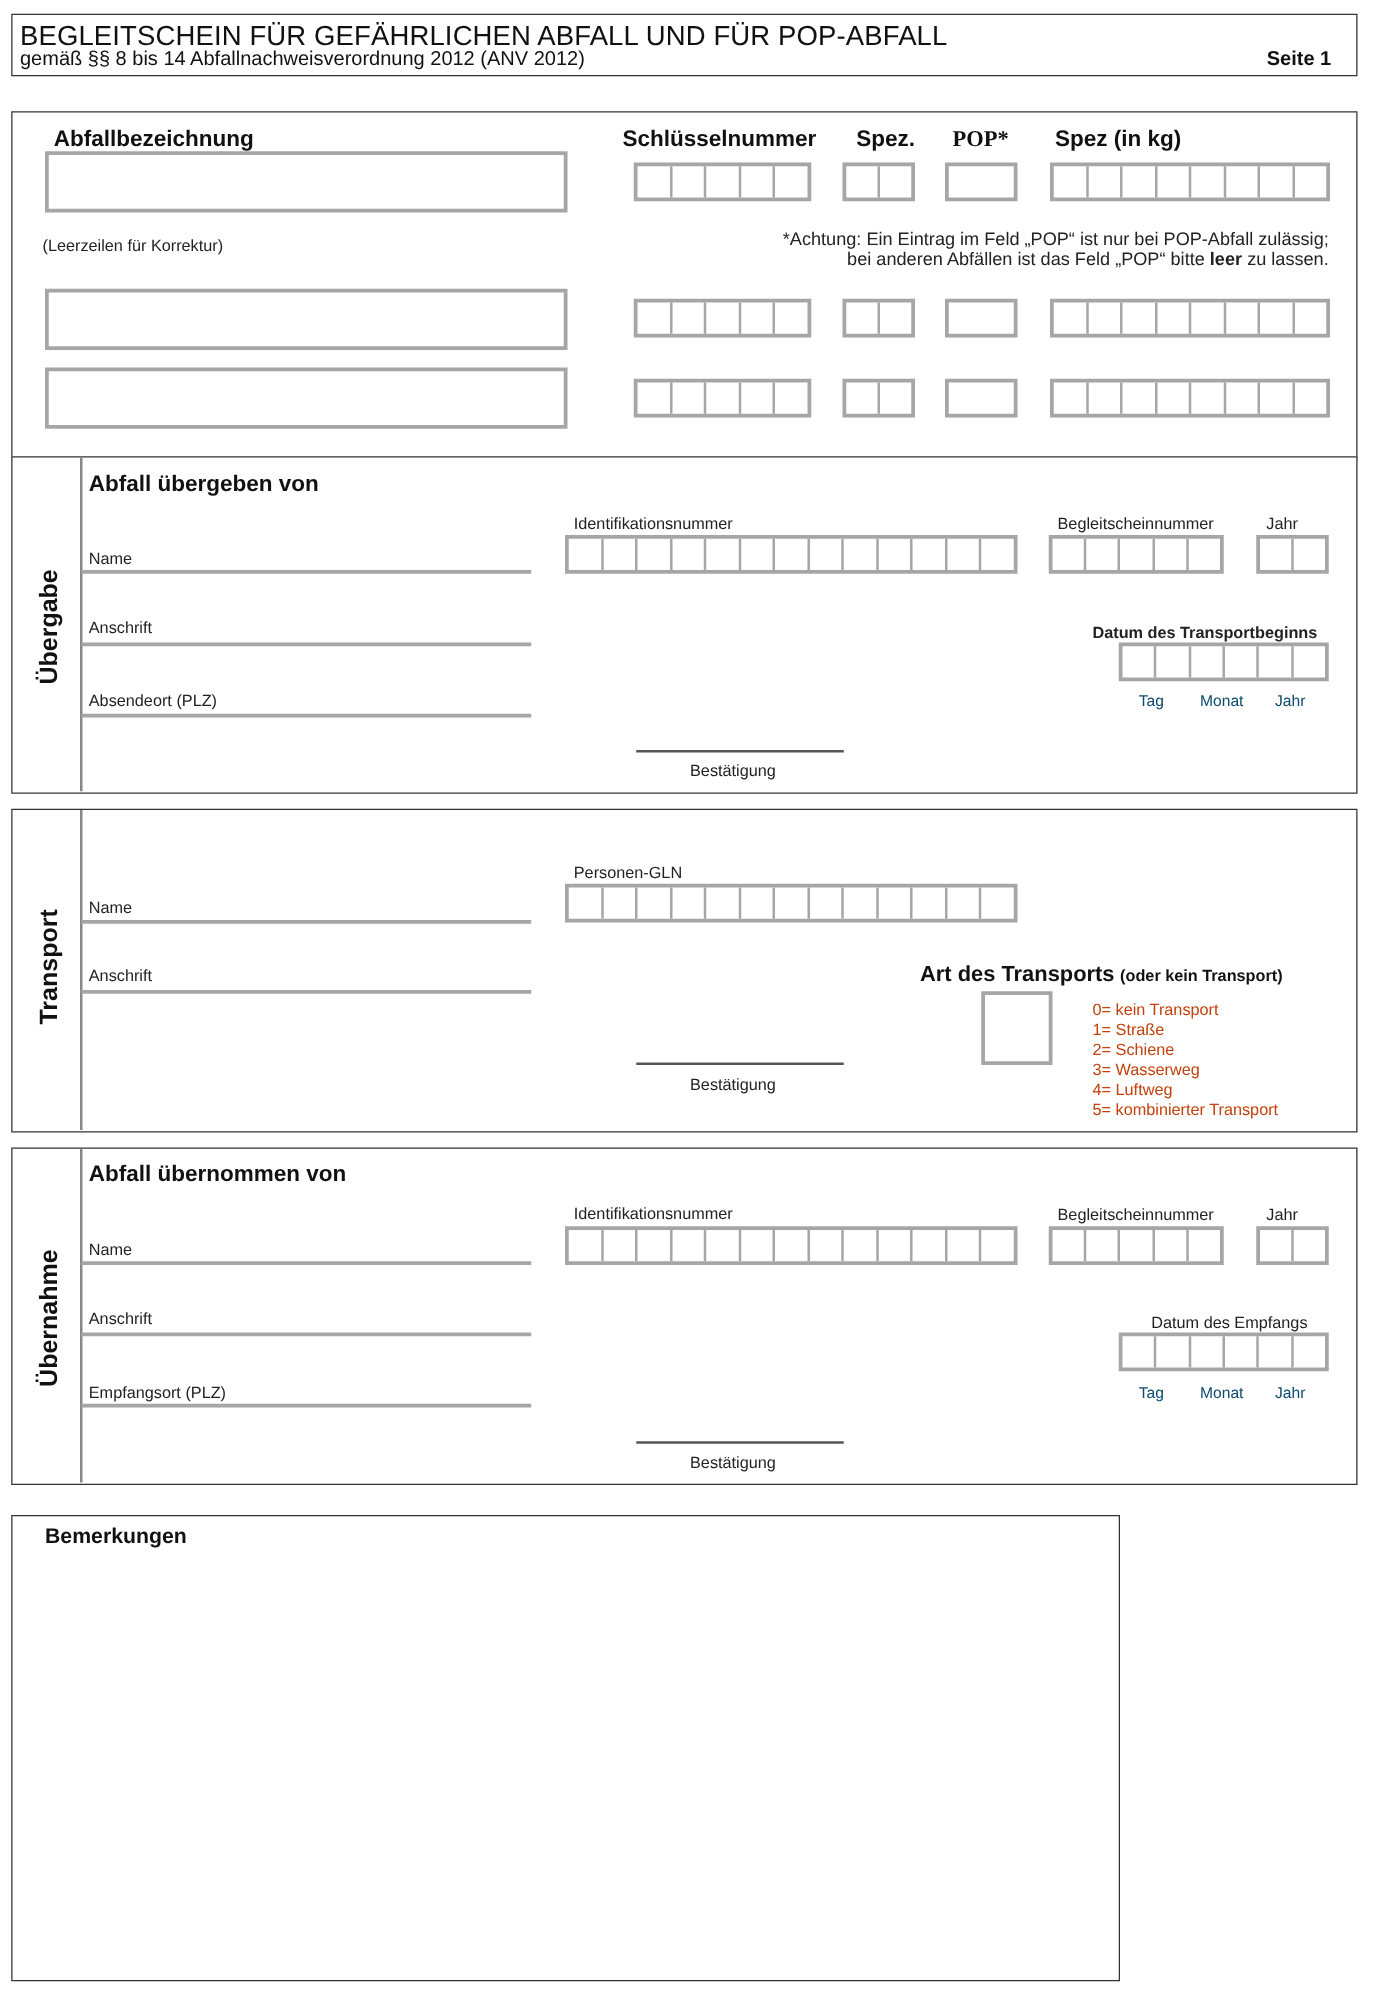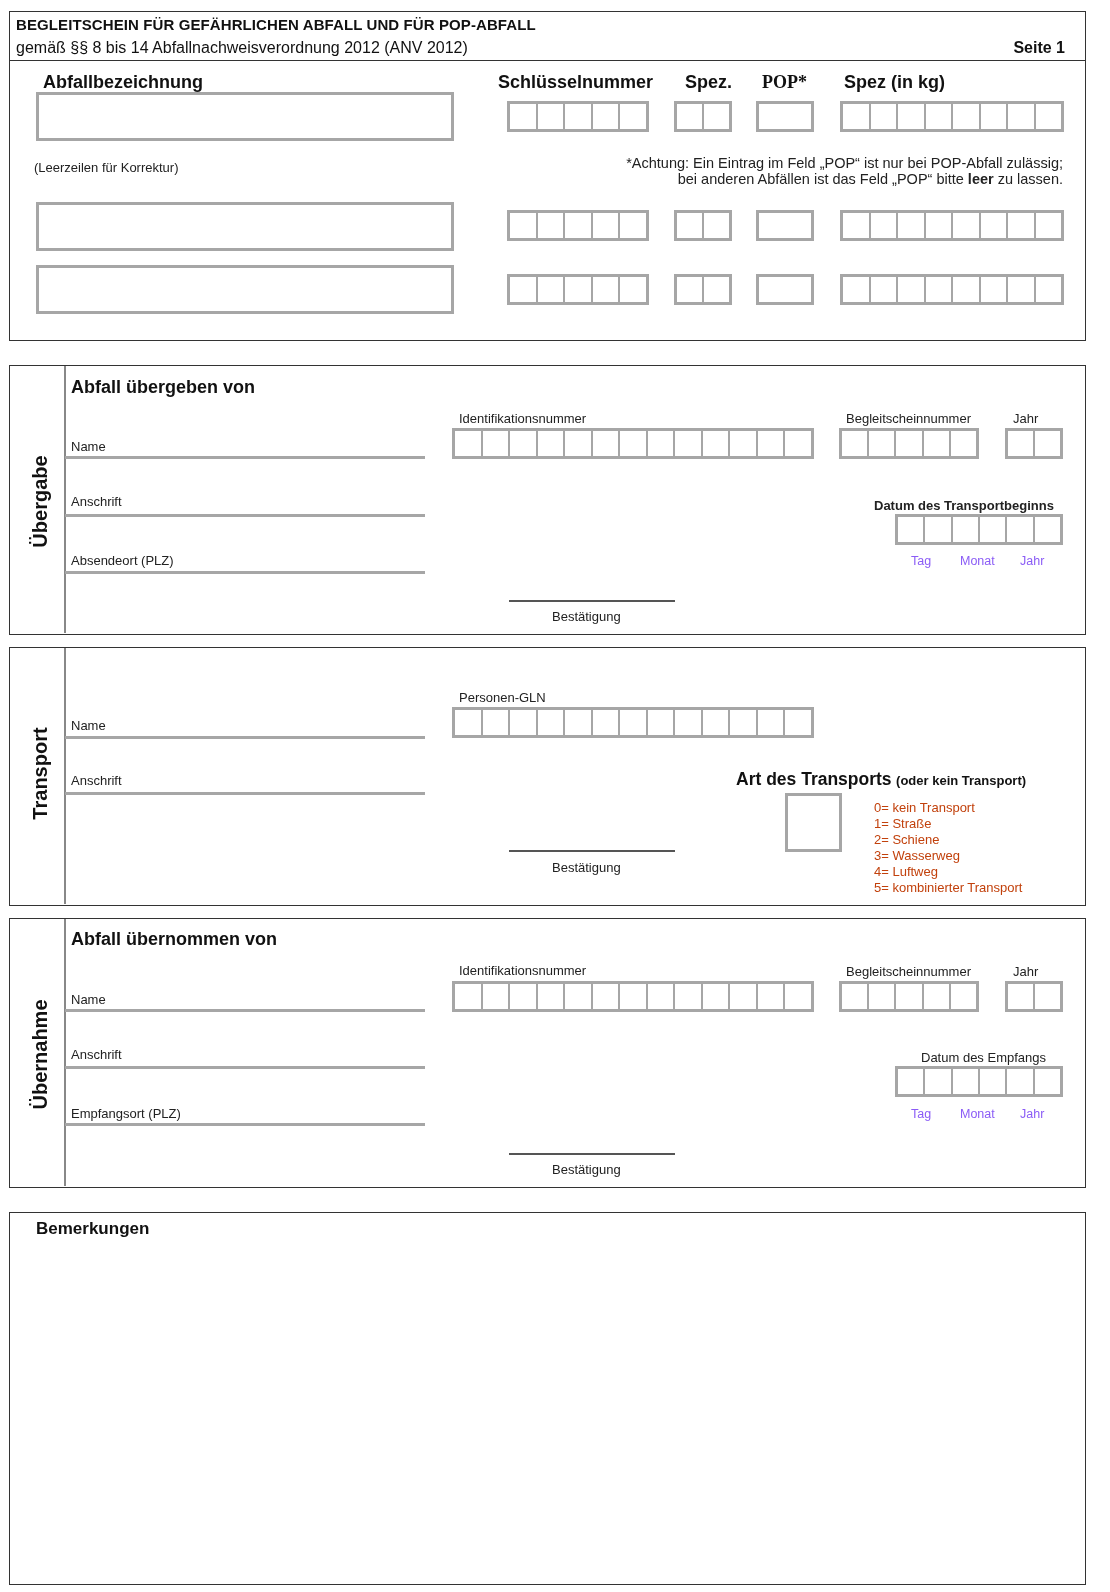--- a/index.html
+++ b/index.html
@@ -1,43 +1,43 @@
 <!DOCTYPE html>
 <html><head>
 <meta charset="utf-8">
 <style>
   html, body { margin:0; padding:0; background:#ffffff; }
   body { width:1110px; height:1592px; position:relative; font-family:"Liberation Sans", sans-serif; color:#111; overflow:hidden; }
   .abs { position:absolute; }
   .frame { position:absolute; border:1.5px solid #333; box-sizing:border-box; background:#fff; }
-  .title { font-weight:bold; font-size:15px; letter-spacing:0.1px; }
+  .title { font-weight:normal; font-size:22px; letter-spacing:0.1px; }
   .sub { font-size:16px; }
   .hdr { font-weight:bold; font-size:18px; }
   .lbl { font-size:13px; color:#222; }
-  .lbl-sm { font-size:12.5px; color:#8b5cf6; }
+  .lbl-sm { font-size:12.5px; color:#0c4a6e; }
   .grey-box { position:absolute; border:3px solid #a6a6a6; box-sizing:border-box; background:#fff; }
   .cells { position:absolute; display:flex; border:3px solid #a6a6a6; box-sizing:border-box; background:#fff; }
   .cells .cell { flex:1; border-right:2px solid #a6a6a6; box-sizing:border-box; }
   .cells .cell:last-child { border-right:none; }
   .rule { position:absolute; height:3px; background:#a6a6a6; }
   .sigline { position:absolute; height:1.5px; background:#555; }
   .vlabel { position:absolute; font-weight:bold; font-size:20px; transform:rotate(-90deg); transform-origin:center center; white-space:nowrap; text-align:center; }
   .vdiv { position:absolute; width:1.5px; background:#888; }
   .legend-item { font-size:13px; line-height:16px; color:#c2410c; }
 </style>
 </head>
 <body>
 
 <div class="frame" style="left:9px; top:11px; width:1077px; height:50px;">
   <div class="abs title" style="left:6px; top:4px;">BEGLEITSCHEIN FÜR GEFÄHRLICHEN ABFALL UND FÜR POP-ABFALL</div>
   <div class="abs sub" style="left:6px; top:27px;">gemäß §§ 8 bis 14 Abfallnachweisverordnung 2012 (ANV 2012)</div>
   <div class="abs" style="right:20px; top:27px; font-weight:bold; font-size:16px;">Seite 1</div>
 </div>
 
-<div class="frame" style="left:9px; top:60px; width:1077px; height:281px;">
+<div class="frame" style="left:9px; top:89px; width:1077px; height:281px;">
   <div class="abs hdr" style="left:33px; top:11px;">Abfallbezeichnung</div>
   <div class="abs hdr" style="left:488px; top:11px;">Schlüsselnummer</div>
   <div class="abs hdr" style="left:675px; top:11px;">Spez.</div>
   <div class="abs hdr" style="left:752px; top:11px;font-family:Liberation Serif, serif;">POP*</div>
   <div class="abs hdr" style="left:834px; top:11px;">Spez (in kg)</div>
 
   <div class="grey-box" style="left:26px; top:31px; width:418px; height:49px;"></div>
   <div class="cells" style="left:497px; top:40px; width:142px; height:31px;">
       <div class="cell"></div>
       <div class="cell"></div>
@@ -281,15 +281,15 @@
       <div class="cell"></div>
     </div>
   <div class="abs lbl-sm" style="left:901px; top:188px;">Tag</div>
   <div class="abs lbl-sm" style="left:950px; top:188px;">Monat</div>
   <div class="abs lbl-sm" style="left:1010px; top:188px;">Jahr</div>
 
   <div class="sigline" style="left:499px; top:234px; width:166px;"></div>
   <div class="abs lbl" style="left:542px; top:243px;">Bestätigung</div>
 </div>
 
-<div class="frame" style="left:9px; top:1212px; width:1077px; height:373px;">
+<div class="frame" style="left:9px; top:1212px; width:887px; height:373px;">
   <div class="abs" style="left:26px; top:6px; font-weight:bold; font-size:17px;">Bemerkungen</div>
 </div>
 
 </body></html>

